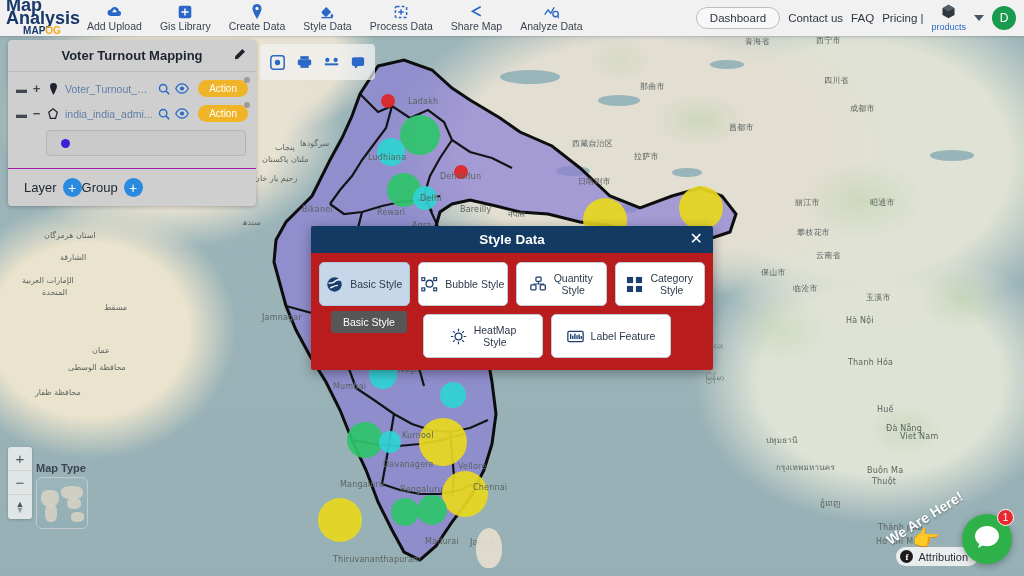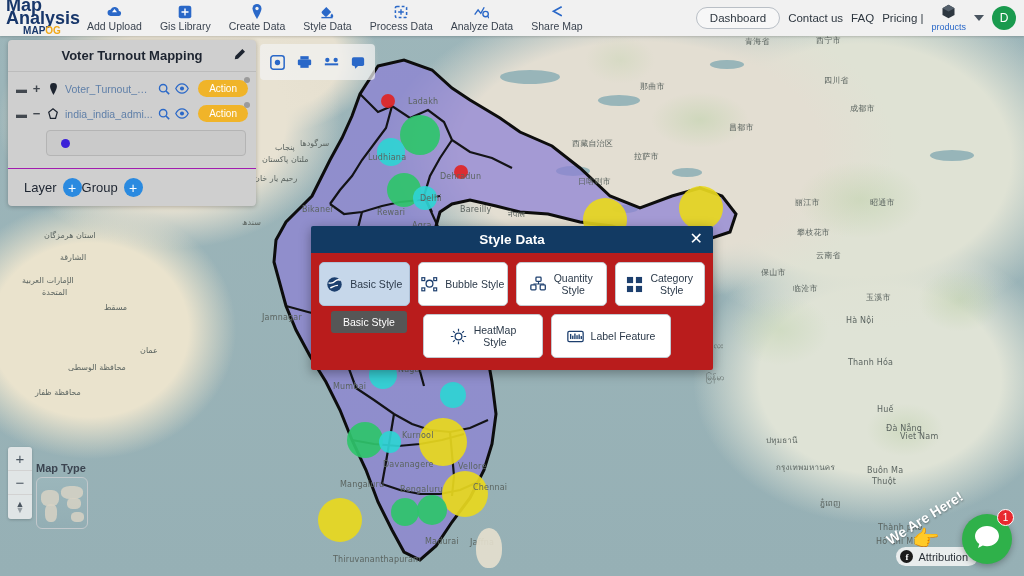--- a/index.html
+++ b/index.html
@@ -325,21 +325,21 @@
         <span class="mlabel" style="left: 878px; top: 523px;">Thành phố</span>
         <span class="mlabel" style="left: 876px; top: 537px;">Hồ Chí Minh</span>
         <span class="mlabel" style="left: 776px; top: 461px;">กรุงเทพมหานคร</span>
         <span class="mlabel" style="left: 766px; top: 434px;">ปทุมธานี</span>
         <span class="mlabel" style="left: 706px; top: 372px;">မြန်မာ</span>
         <span class="mlabel" style="left: 700px; top: 340px;">မန္တလေး</span>
         <span class="mlabel" style="left: 820px; top: 498px;">ភ្នំពេញ</span>
         <span class="mlabel" style="left: 22px; top: 276px;">الإمارات العربية</span>
         <span class="mlabel" style="left: 42px; top: 288px;">المتحدة</span>
         <span class="mlabel" style="left: 104px; top: 303px;">مسقط</span>
-        <span class="mlabel" style="left: 92px; top: 346px; margin-left: 48px;">عمان</span>
+        <span class="mlabel" style="left: 92px; top: 346px;">عمان</span>
         <span class="mlabel" style="left: 68px; top: 363px;">محافظة الوسطى</span>
         <span class="mlabel" style="left: 35px; top: 388px;">محافظة ظفار</span>
         <span class="mlabel" style="left: 60px; top: 253px;">الشارقة</span>
         <span class="mlabel" style="left: 44px; top: 231px;">استان هرمزگان</span>
         <span class="mlabel" style="left: 262px; top: 155px;">ملتان پاکستان</span>
         <span class="mlabel" style="left: 275px; top: 143px;">پنجاب</span>
         <span class="mlabel" style="left: 254px; top: 174px;">رحیم یار خان</span>
         <span class="mlabel" style="left: 242px; top: 218px;">سندھ</span>
         <span class="mlabel" style="left: 368px; top: 153px;">Ludhiana</span>
         <span class="mlabel" style="left: 412px; top: 221px;">Agra</span>
@@ -395,35 +395,35 @@
       <span class="ic">
           <svg width="14" height="14" viewBox="0 0 20 20">
             <rect x="2" y="2" width="16" height="16" rx="2" fill="none" stroke="currentColor" stroke-width="2.2" stroke-dasharray="4 3"></rect>
             <path d="M6 10h8M10 6v8" stroke="currentColor" stroke-width="2"></path>
           </svg>
         </span>
       <span class="lb">Process Data</span>
     </div>
     <div class="navitem">
       <span class="ic">
+          <svg width="14" height="14" viewBox="0 0 20 20">
+            <path d="M16 3L5 9l11 6" stroke="currentColor" stroke-width="2.4" fill="none" stroke-linecap="round"></path>
+          </svg>
+        </span>
+      <span class="lb">Share Map</span>
+    </div>
+    <div class="navitem">
+      <span class="ic">
           <svg width="15" height="14" viewBox="0 0 22 20">
             <path d="M1 14l5-7 4 5 5-9" stroke="currentColor" stroke-width="2" fill="none"></path>
             <circle cx="17" cy="13" r="4" fill="none" stroke="currentColor" stroke-width="2"></circle>
             <path d="M20 16l2 3" stroke="currentColor" stroke-width="2"></path>
           </svg>
         </span>
       <span class="lb">Analyze Data</span>
-    </div>
-    <div class="navitem">
-      <span class="ic">
-          <svg width="14" height="14" viewBox="0 0 20 20">
-            <path d="M16 3L5 9l11 6" stroke="currentColor" stroke-width="2.4" fill="none" stroke-linecap="round"></path>
-          </svg>
-        </span>
-      <span class="lb">Share Map</span>
     </div>
 
     <div id="rightnav">
       <div id="dashbtn">Dashboard</div>
       <div class="rlink">Contact us</div>
       <div class="rlink">FAQ</div>
       <div class="rlink">Pricing |</div>
       <div id="prodwrap">
         <span><svg width="15" height="15" viewBox="0 0 20 20">
               <path fill="#2e3740" d="M10 1l8 4.5v9L10 19l-8-4.5v-9z"></path>

